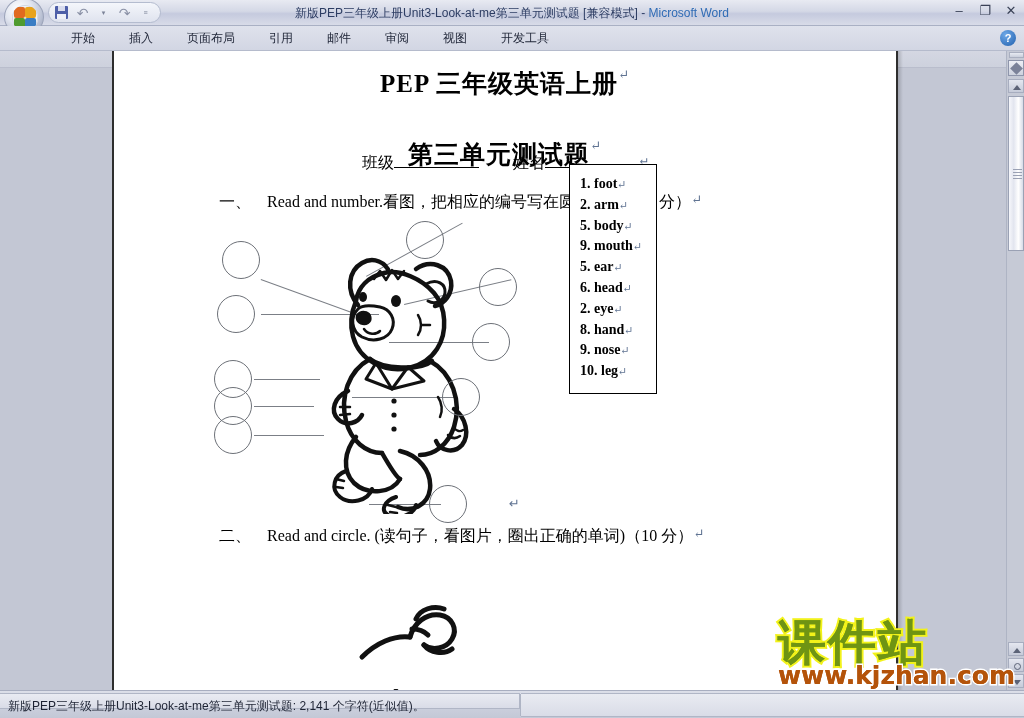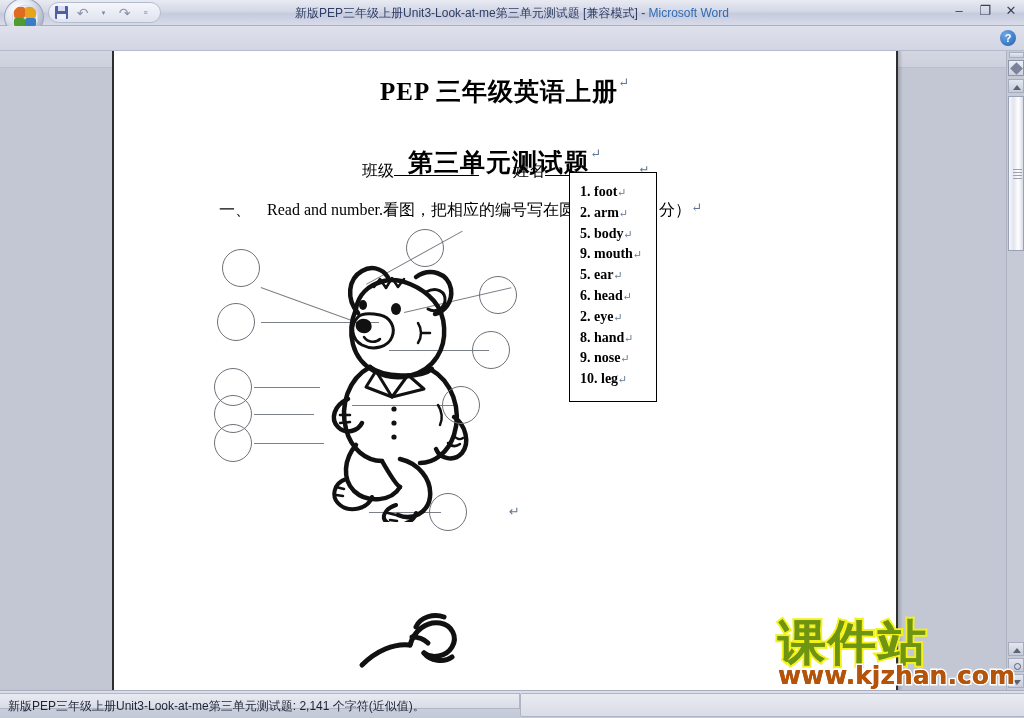--- a/index.html
+++ b/index.html
@@ -139,21 +139,21 @@
   .vs-mini { width:16px; height:14px; background: linear-gradient(to bottom,#e4e7f0,#c6cbd9);
              border:1px solid #a7adbf; margin-top:2px; position:relative; }
   .vs-mini.up::after { content:""; position:absolute; left:4px; top:5px;
     border-left:4px solid transparent;border-right:4px solid transparent;border-bottom:5px solid #5c6377; }
   .vs-mini.circ::after { content:""; position:absolute; left:5px; top:4px; width:5px; height:5px;
     border:1px solid #5c6377; border-radius:50%; }
   .vs-mini.dn::after { content:""; position:absolute; left:4px; top:5px;
     border-left:4px solid transparent;border-right:4px solid transparent;border-top:5px solid #5c6377; }
 
   
-  .doc { position: absolute; left: 0; top: 16px; width: 658px; height: 639px; overflow: hidden; }
+  .doc { position: absolute; left: 0; top: 8px; width: 658px; height: 639px; overflow: hidden; }
 
   .doc-title {
     text-align: center; font-family: "Liberation Serif", "DejaVu Serif", serif;
     font-weight: bold; font-size: 25px; color: #000; letter-spacing: 1px;
   }
   .t1 { position: absolute; left: 0; top: 8px; width: 782px; }
   .t2 { position: absolute; left: 0; top: 48px; width: 782px; margin-top: 31px; }
   .pilcrow { color: #5f7392; font-size: 13px; font-weight: normal; vertical-align: top; }
 
   .namerow {
@@ -278,20 +278,30 @@
     </div>
 
     <div class="wincontrols">
       <div class="wc">–</div>
       <div class="wc">❐</div>
       <div class="wc">✕</div>
     </div>
   </div>
 
   <div class="ribbon">
+    <div class="tabs">
+      <div class="tab">开始</div>
+      <div class="tab">插入</div>
+      <div class="tab">页面布局</div>
+      <div class="tab">引用</div>
+      <div class="tab">邮件</div>
+      <div class="tab">审阅</div>
+      <div class="tab">视图</div>
+      <div class="tab">开发工具</div>
+    </div>
     <div class="help-btn">?</div>
   </div>
 
   <div class="workarea">
     <div class="ruler-strip"></div>
 
     <div class="page">
       <div class="doc">
 
         <div class="doc-title t1">
@@ -400,20 +410,23 @@
           <div><span>5. ear</span><span class="wb-pil">↵</span></div>
           <div><span>6. head</span><span class="wb-pil">↵</span></div>
           <div><span>2. eye</span><span class="wb-pil">↵</span></div>
           <div><span>8. hand</span><span class="wb-pil">↵</span></div>
           <div><span>9. nose</span><span class="wb-pil">↵</span></div>
           <div><span>10. leg</span><span class="wb-pil">↵</span></div>
         </div>
 
         <div style="position:absolute;left:395px;top:437px;" class="pilcrow">↵</div>
 
+        <div class="qline q2">
+          <span>二、　Read and circle. (读句子，看图片，圈出正确的单词)（10 分）</span><span class="pilcrow">↵</span>
+        </div>
 
         <svg class="sketch" style="left:240px; top:540px;" width="110" height="72" viewBox="0 0 110 72">
           <g fill="none" stroke="#111" stroke-width="5" stroke-linecap="round" stroke-linejoin="round">
             <path d="M8 58 C22 44 40 36 56 38"></path>
             <path d="M56 38 C60 24 72 14 86 16 C98 18 104 30 98 40 C92 50 78 52 70 46"></path>
             <path d="M62 20 C66 10 80 6 90 10"></path>
             <path d="M70 46 C76 54 90 56 98 50"></path>
             <path d="M58 30 C64 30 70 32 74 36"></path>
           </g>
         </svg>

